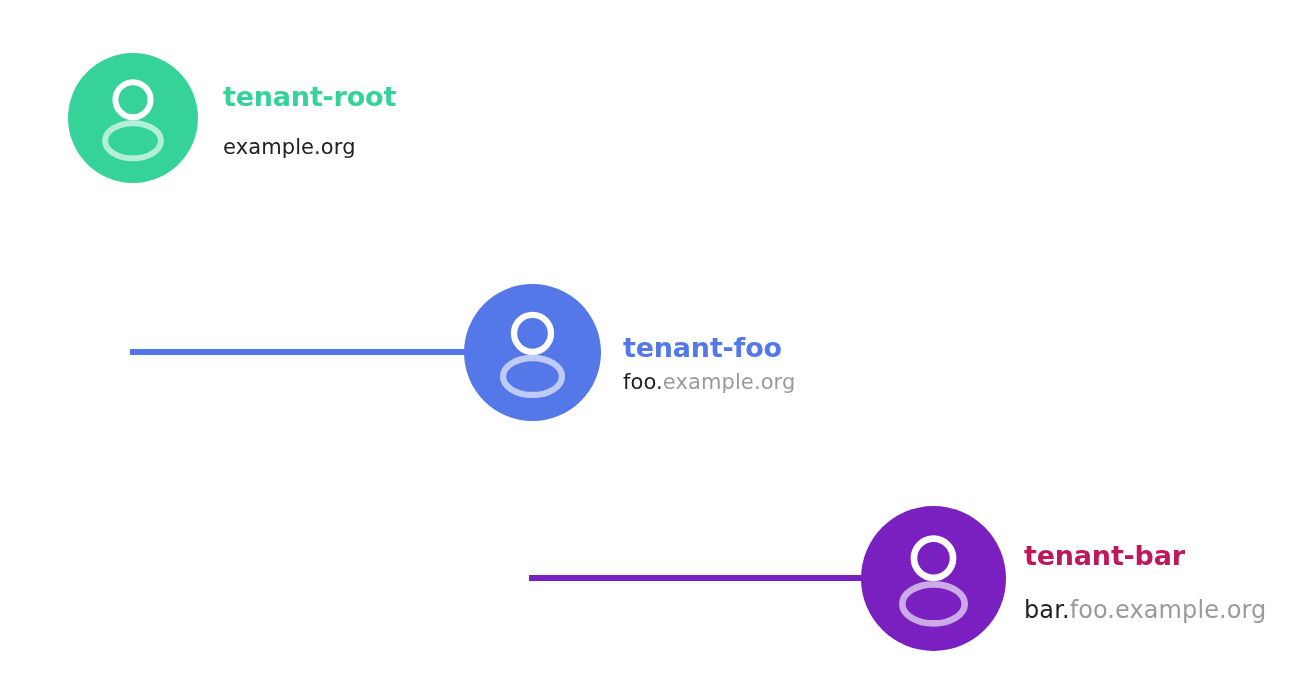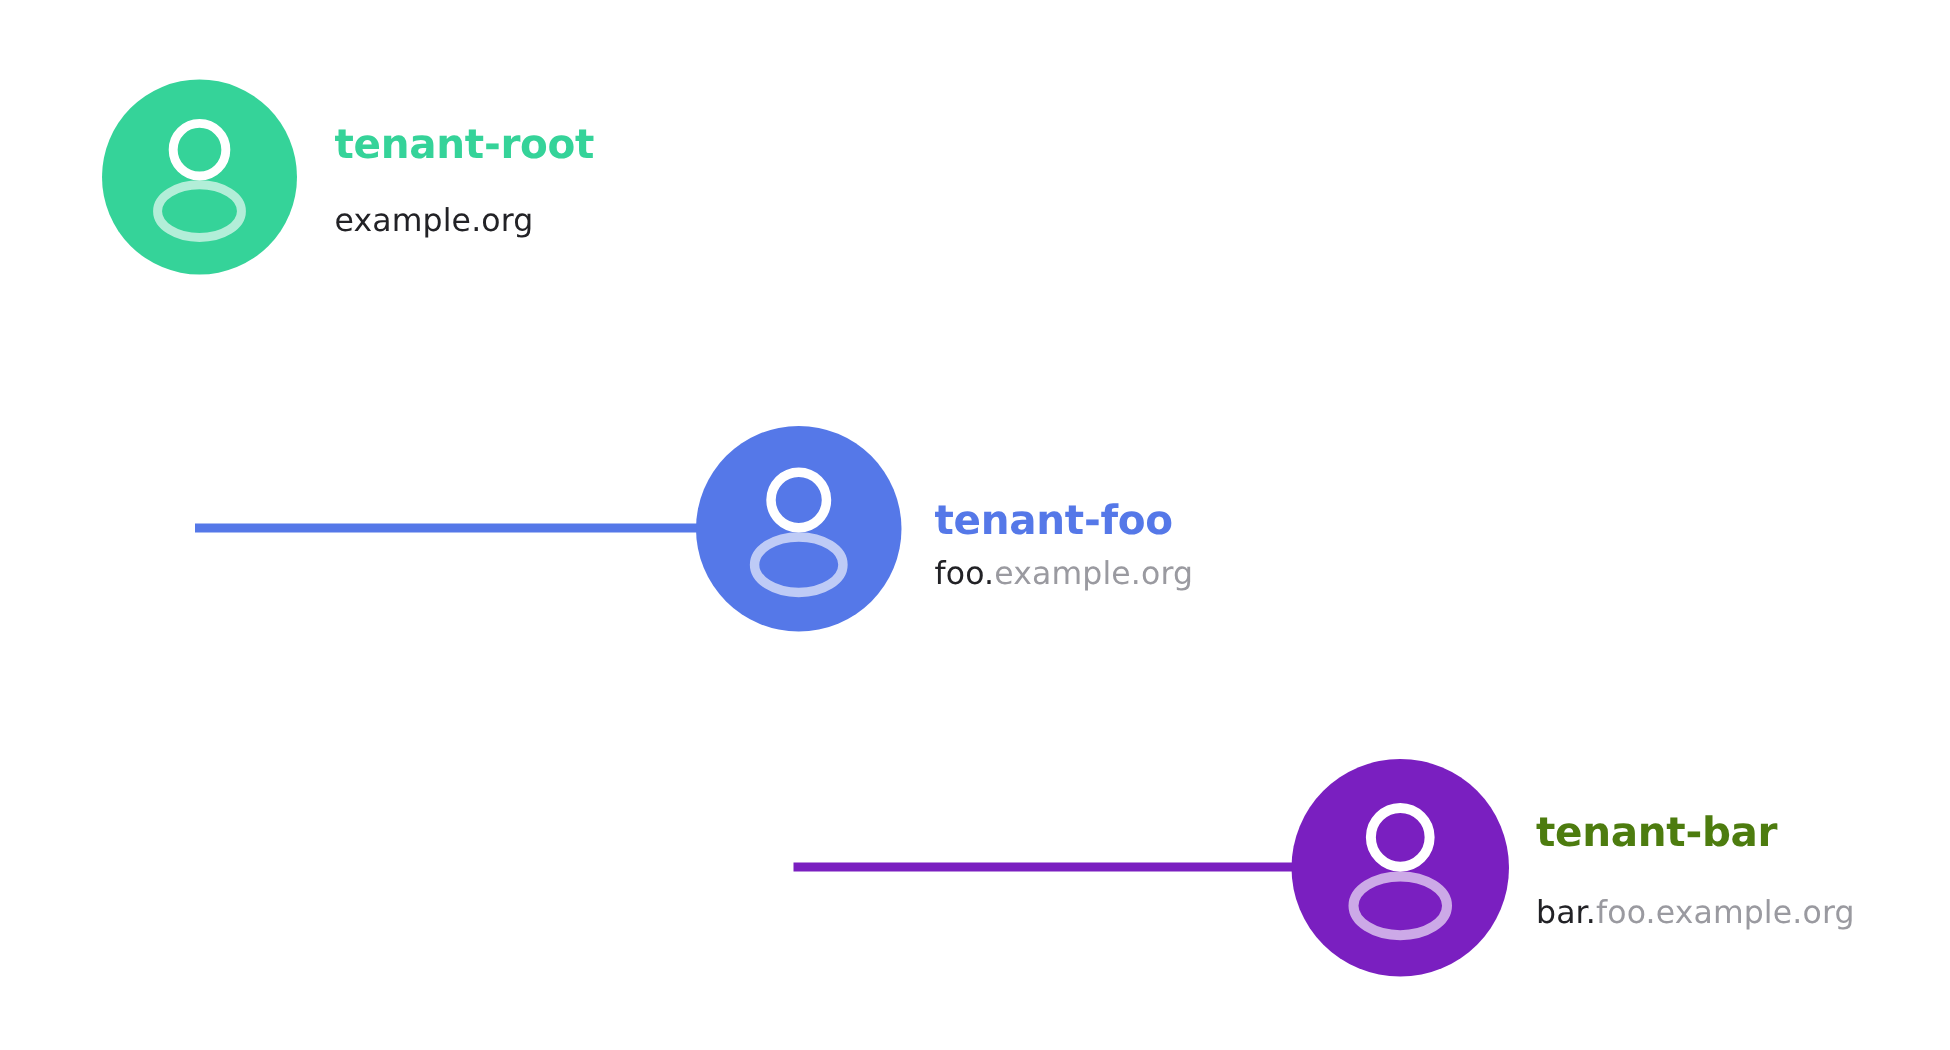--- a/index.html
+++ b/index.html
@@ -70,21 +70,21 @@
   #node-1 .node-circle { width: 137px; height: 137px; }
   #node-1 .node-icon { width: 137px; height: 137px; }
   #node-1 .node-title { left: 159px; top: 50px; font-size: 27px; }
   #node-1 .node-sub   { left: 159px; top: 88px; font-size: 21px; }
 
   
   #node-2 { left: 861px; top: 506px; }
   #node-2 .node-circle { width: 145px; height: 145px; }
   #node-2 .node-icon { width: 145px; height: 145px; }
   #node-2 .node-title { left: 163px; top: 36px; font-size: 27px; }
-  #node-2 .node-sub   { left: 163px; top: 92px; font-size: 21px; }
+  #node-2 .node-sub   { left: 163px; top: 92px; font-size: 24px; }
 </style>
 </head>
 <body>
 
 <div id="stage">
 
   <svg id="connectors" viewBox="0 0 1300 700" width="1300" height="700" aria-hidden="true">
     <defs>
       <linearGradient id="grad-edge-0" x1="0" y1="0" x2="0" y2="1">
         <stop offset="0%" stop-color="#35d399"></stop>
@@ -130,19 +130,19 @@
       <span class="sub-dark">foo.</span><span class="sub-grey">example.org</span>
     </div>
   </div>
 
   <div class="node" id="node-2">
     <div class="node-circle" style="background:#7a1fc0;"></div>
     <svg class="node-icon" viewBox="0 0 100 100" aria-hidden="true">
       <circle cx="50" cy="36" r="13.5" fill="none" stroke="#ffffff" stroke-width="4.6"></circle>
       <ellipse cx="50" cy="67.5" rx="21.5" ry="13.5" fill="none" stroke="rgba(255,255,255,0.62)" stroke-width="4.6"></ellipse>
     </svg>
-    <div class="node-text node-title" style="color:#4d7c0f;">tenant-bar</div>
+    <div class="node-text node-title" style="color:#be185d;">tenant-bar</div>
     <div class="node-text node-sub">
       <span class="sub-dark">bar.</span><span class="sub-grey">foo.example.org</span>
     </div>
   </div>
 
 </div>
 
 </body></html>

